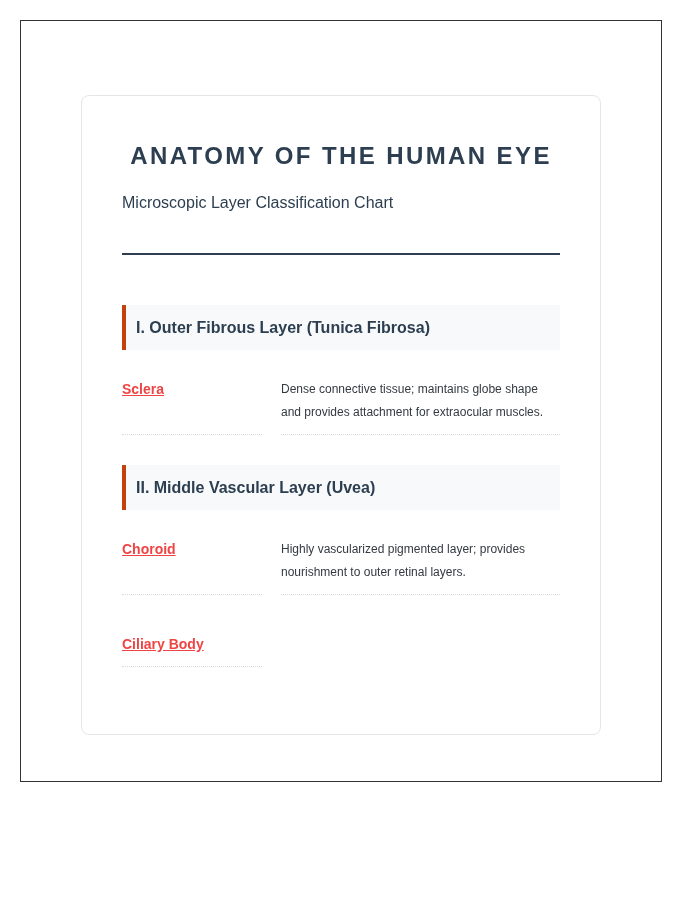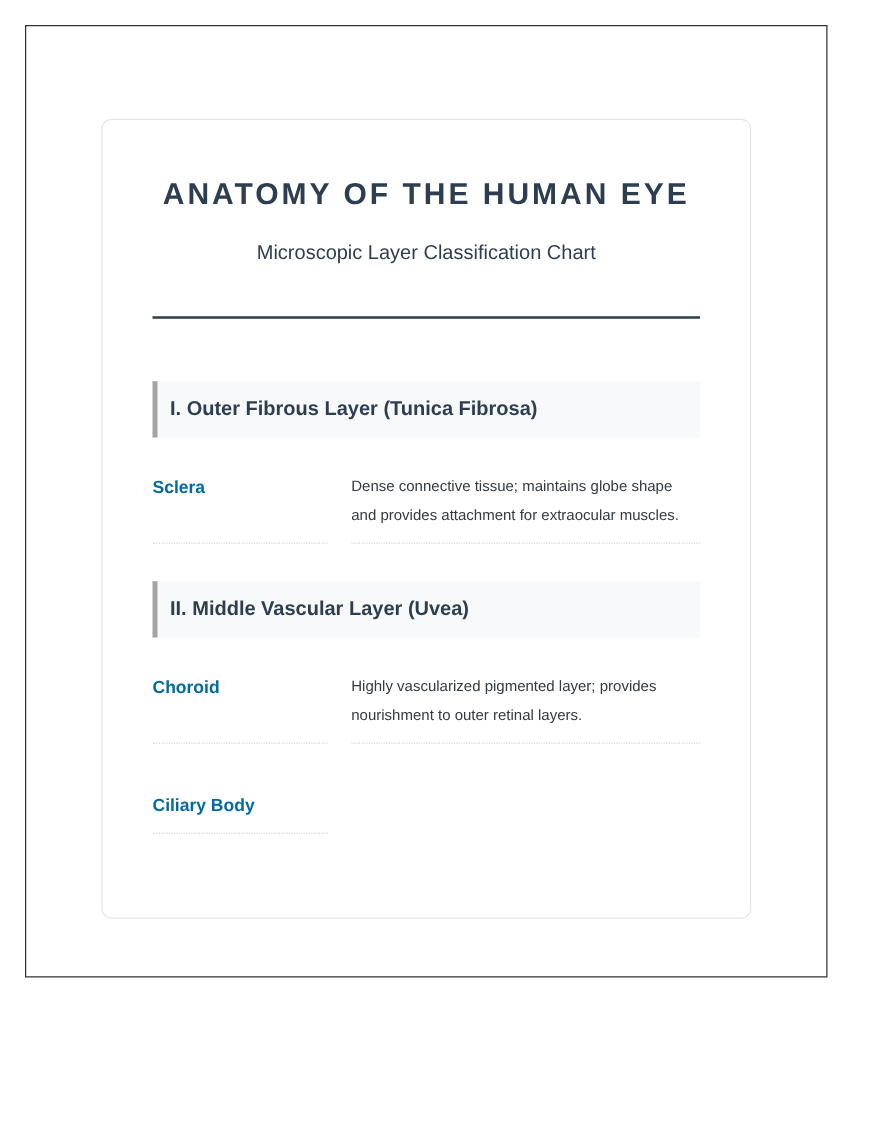--- a/index.html
+++ b/index.html
@@ -53,41 +53,41 @@
       text-align: center;
       font-size: 24px;
       font-weight: bold;
       letter-spacing: 2.4px;
       color: #2c3e50;
       line-height: 32px;
     }
     .subtitle {
       margin: 0;
       margin-top: 20px;
-      text-align: center;
+      text-align: left;
       font-size: 16px;
       color: #2c3e50;
       line-height: 22px;
     }
     .rule {
       margin-top: 39px;
       height: 2px;
       background: #2c3e50;
       width: 438px;
     }
     .section {
       margin-top: 50px;
     }
     .section + .section {
       margin-top: 30px;
     }
     .section-header {
       height: 45px;
       background: #f7f9fa;
-      border-left: 4px solid #a3a3a3;
+      border-left: 4px solid #c2410c;
       box-sizing: border-box;
       padding-left: 10px;
       display: flex;
       align-items: center;
       font-size: 16px;
       font-weight: bold;
       color: #2c3e50;
     }
     .entries {
       margin-top: 20px;
@@ -97,26 +97,27 @@
       justify-content: space-between;
       margin-bottom: 30px;
     }
     .entry:last-child {
       margin-bottom: 0;
     }
     .entry-label {
       width: 140px;
       font-size: 14px;
       font-weight: bold;
-      color: #0369a1;
+      color: #ef4444;
       line-height: 23px;
       padding-top: 8px;
       padding-bottom: 10px;
       border-bottom: 1px dotted #d8d8d8;
       box-sizing: border-box;
+      text-decoration: underline;
     }
     .entry-desc {
       width: 279px;
       font-size: 12px;
       color: #333a40;
       line-height: 23px;
       padding-top: 8px;
       padding-bottom: 10px;
       border-bottom: 1px dotted #d8d8d8;
       box-sizing: border-box;

